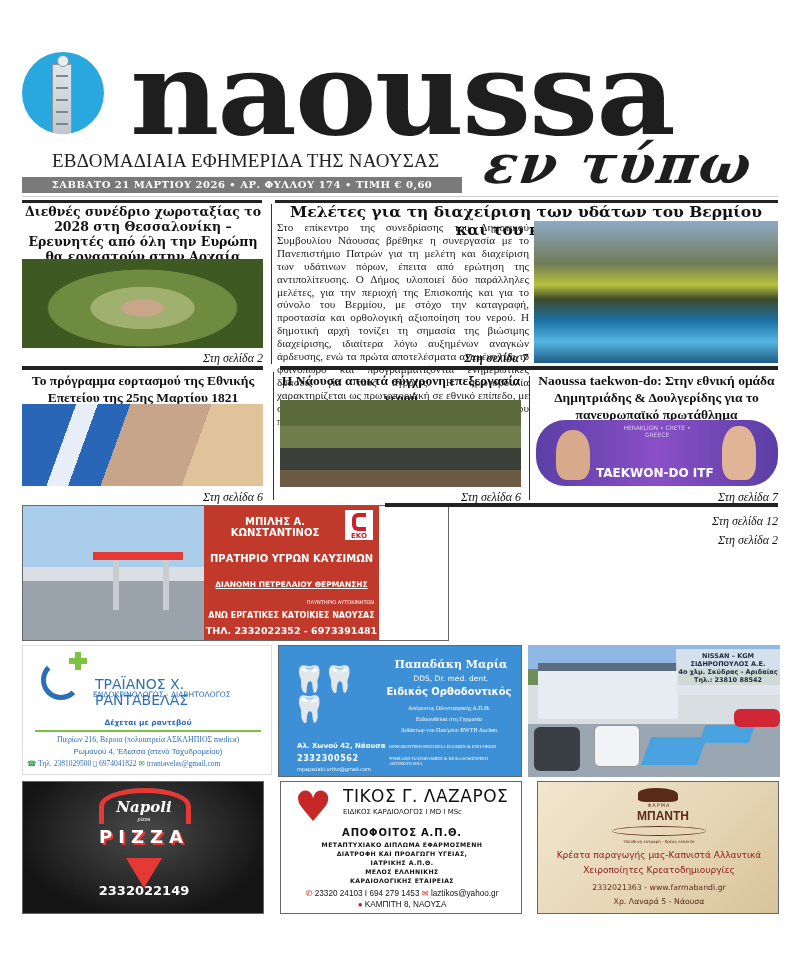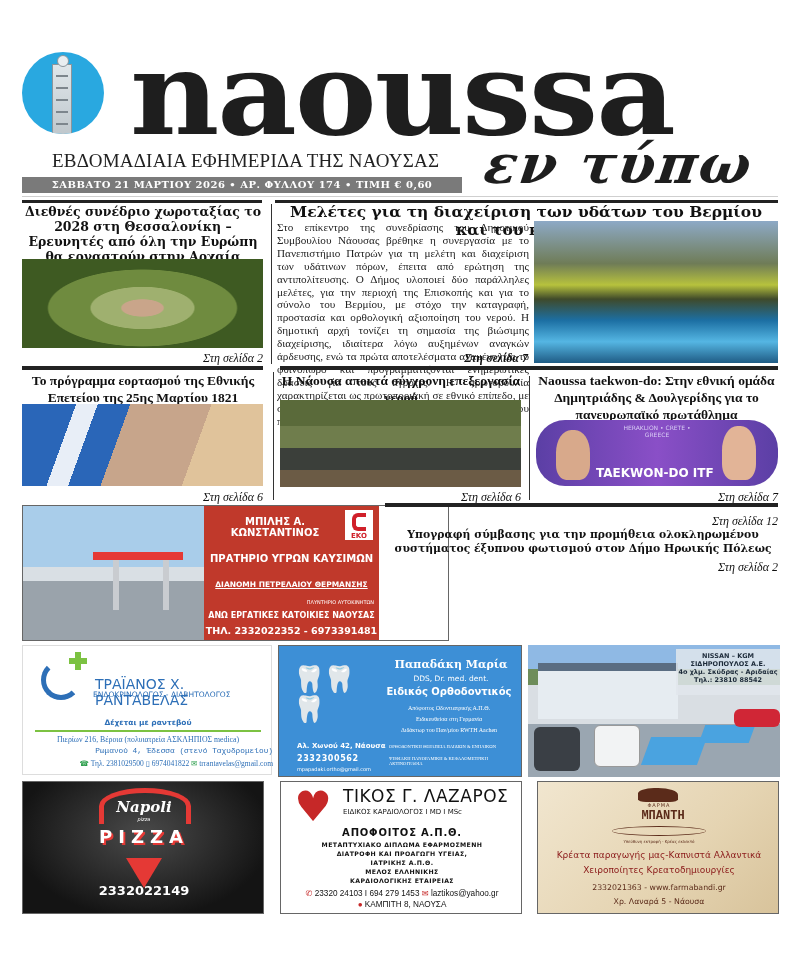--- a/index.html
+++ b/index.html
@@ -116,35 +116,34 @@
     <div style="position:absolute;left:0;top:74px;width:175px;font-size:7.5px;font-weight:bold;text-decoration:underline;">ΔΙΑΝΟΜΗ ΠΕΤΡΕΛΑΙΟΥ ΘΕΡΜΑΝΣΗΣ</div>
     <div style="position:absolute;left:0;top:93px;width:170px;font-size:5px;text-align:right;">ΠΛΥΝΤΗΡΙΟ ΑΥΤΟΚΙΝΗΤΩΝ</div>
     <div style="position:absolute;left:0;top:105px;width:175px;font-size:8px;font-weight:bold;">ΑΝΩ ΕΡΓΑΤΙΚΕΣ ΚΑΤΟΙΚΙΕΣ ΝΑΟΥΣΑΣ</div>
     <div style="position:absolute;left:0;top:119px;width:175px;font-size:9.5px;font-weight:bold;">ΤΗΛ. 2332022352 - 6973391481</div>
   </div>
 </div>
 
 <div class="abs rule-black" style="left:385px;top:503px;width:393px;"></div>
 <div class="abs" style="left:388px;top:510px;width:390px;">
   <div class="page-ref" style="margin-top:4px;">Στη σελίδα 12</div>
-  <div class="headline" style="font-size:10.8px;line-height:14px;margin-top:-1px;">Υπογραφή σύμβασης για την προμήθεια ολοκληρωμένου συστήματος έξυπνου φωτισμού στον Δήμο Ηρωικής Πόλεως</div>
   <div class="page-ref" style="margin-top:4px;">Στη σελίδα 2</div>
 </div>
 
 <div class="abs ad-rant" style="left:22px;top:645px;width:250px;height:130px;">
   <div style="position:absolute;left:18px;top:14px;width:40px;height:40px;border-radius:50%;border:5px solid #2d6fb7;border-right-color:transparent;border-top-color:transparent;"></div>
   <div style="position:absolute;left:46px;top:12px;width:18px;height:6px;background:#7cc242;"></div>
   <div style="position:absolute;left:52px;top:6px;width:6px;height:18px;background:#7cc242;"></div>
   <div style="position:absolute;left:72px;top:30px;font-size:14px;font-weight:normal;color:#2d6fb7;">ΤΡΑΪΑΝΟΣ Χ. ΡΑΝΤΑΒΕΛΑΣ</div>
   <div style="position:absolute;left:70px;top:44px;font-size:7.5px;color:#2d6fb7;">ΕΝΔΟΚΡΙΝΟΛΟΓΟΣ - ΔΙΑΒΗΤΟΛΟΓΟΣ</div>
   <div style="position:absolute;left:0;top:72px;width:250px;text-align:center;font-size:7.5px;font-weight:bold;color:#2d6fb7;">Δέχεται με ραντεβού</div>
   <div style="position:absolute;left:12px;top:84px;width:226px;height:2px;background:#7cc242;"></div>
   <div style="position:absolute;left:0;top:89px;width:250px;text-align:center;font-family:'Liberation Serif',serif;font-size:7.8px;color:#2d6fb7;">Πιερίων 216, Βέροια (πολυιατρεία ΑΣΚΛΗΠΙΟΣ medica)</div>
-  <div style="position:absolute;left:0;top:101px;width:250px;text-align:right;font-family:Liberation Mono, monospace;font-size:7.8px;color:#2d6fb7;">Ρωμανού 4, Έδεσσα (στενό Ταχυδρομείου)</div>
-  <div style="position:absolute;left:4px;top:113px;width:246px;text-align:right;font-family:'Liberation Serif',serif;font-size:7.5px;color:#2d6fb7;white-space:nowrap;">
+  <div style="position:absolute;left:0;top:101px;width:250px;text-align:center;font-family:Liberation Sans, sans-serif;font-size:7.8px;color:#2d6fb7;">Ρωμανού 4, Έδεσσα (στενό Ταχυδρομείου)</div>
+  <div style="position:absolute;left:4px;top:113px;width:246px;text-align:left;font-family:'Liberation Serif',serif;font-size:7.5px;color:#2d6fb7;white-space:nowrap;">
     <span style="color:#2a9d4a;">☎</span>
     <span>Τηλ. 2381029500</span>
     <span>▯</span>
     <span>6974041822</span>
     <span style="color:#2a9d4a;">✉</span>
     <span>trrantavelas@gmail.com</span>
   </div>
 </div>
 
 <div class="abs ad-orth ad" style="left:278px;top:645px;width:244px;height:132px;">
@@ -204,20 +203,20 @@
   </div>
   <div style="position:absolute;left:0;top:118px;width:242px;font-family:'Liberation Sans',sans-serif;font-size:8.2px;">
     <span style="color:#c62828;">●</span>
     <span>ΚΑΜΠΙΤΗ 8, ΝΑΟΥΣΑ</span>
   </div>
 </div>
 
 <div class="abs ad-farma ad" style="left:537px;top:781px;width:242px;height:133px;">
   <div style="position:absolute;left:100px;top:6px;width:40px;height:14px;background:#5b2b1a;border-radius:40% 50% 20% 20%;"></div>
   <div style="position:absolute;left:0;top:20px;width:242px;font-size:5px;color:#5b2b1a;letter-spacing:1px;">ΦΑΡΜΑ</div>
-  <div style="position:absolute;left:0;top:27px;width:242px;font-family:Liberation Mono, monospace;font-size:12px;font-weight:bold;color:#5b2b1a;padding-left:8px;">ΜΠΑΝΤΗ</div>
+  <div style="position:absolute;left:0;top:27px;width:242px;font-family:Liberation Sans, sans-serif;font-size:12px;font-weight:bold;color:#5b2b1a;padding-left:8px;">ΜΠΑΝΤΗ</div>
   <div style="position:absolute;left:74px;top:44px;width:94px;height:10px;border-top:1px solid #5b2b1a;border-bottom:1px solid #5b2b1a;border-radius:50%;"></div>
   <div style="position:absolute;left:0;top:57px;width:242px;font-size:4px;color:#5b2b1a;">Υπεύθυνη εκτροφή - Κρέας εκλεκτό</div>
   <div style="position:absolute;left:0;top:68px;width:242px;font-size:9px;color:#8b1a1a;">Κρέατα παραγωγής μας-Καπνιστά Αλλαντικά</div>
   <div style="position:absolute;left:0;top:83px;width:242px;font-size:9px;color:#8b1a1a;">Χειροποίητες Κρεατοδημιουργίες</div>
   <div style="position:absolute;left:0;top:101px;width:242px;font-size:7.8px;color:#5b2b1a;">2332021363 - www.farmabandi.gr</div>
   <div style="position:absolute;left:0;top:115px;width:242px;font-size:7.8px;color:#5b2b1a;">Χρ. Λαναρά 5 - Νάουσα</div>
 </div>
 
 </body></html>

